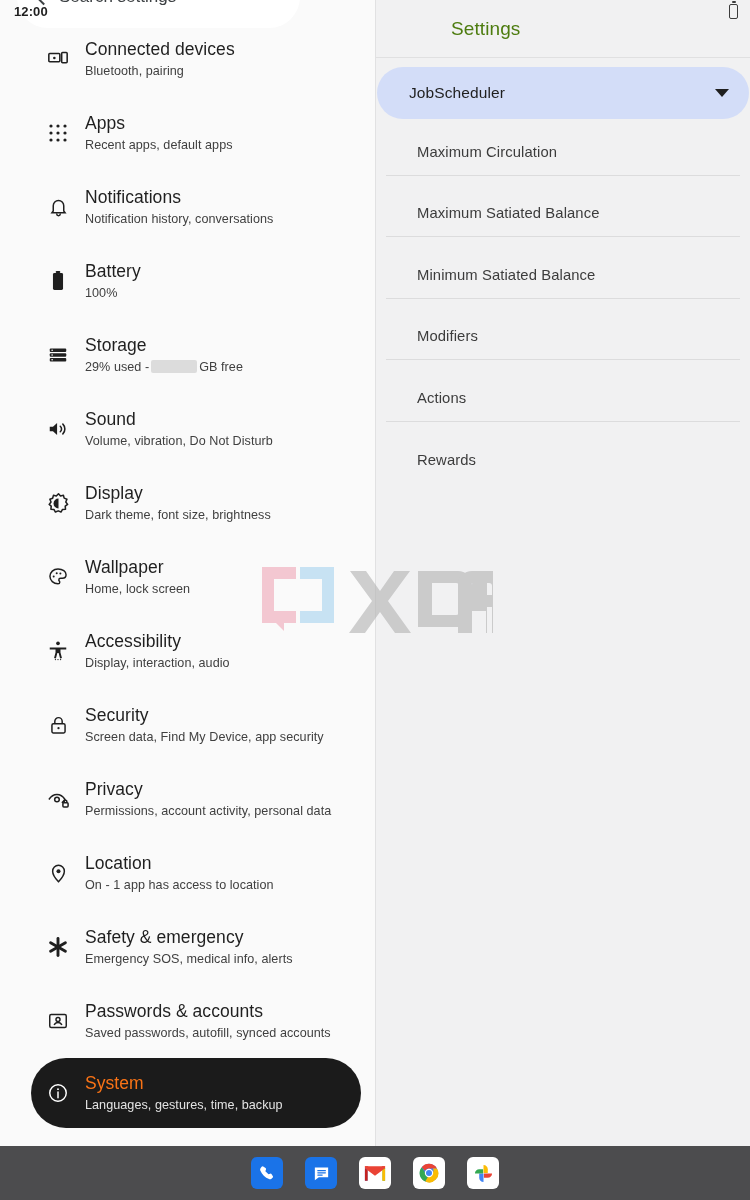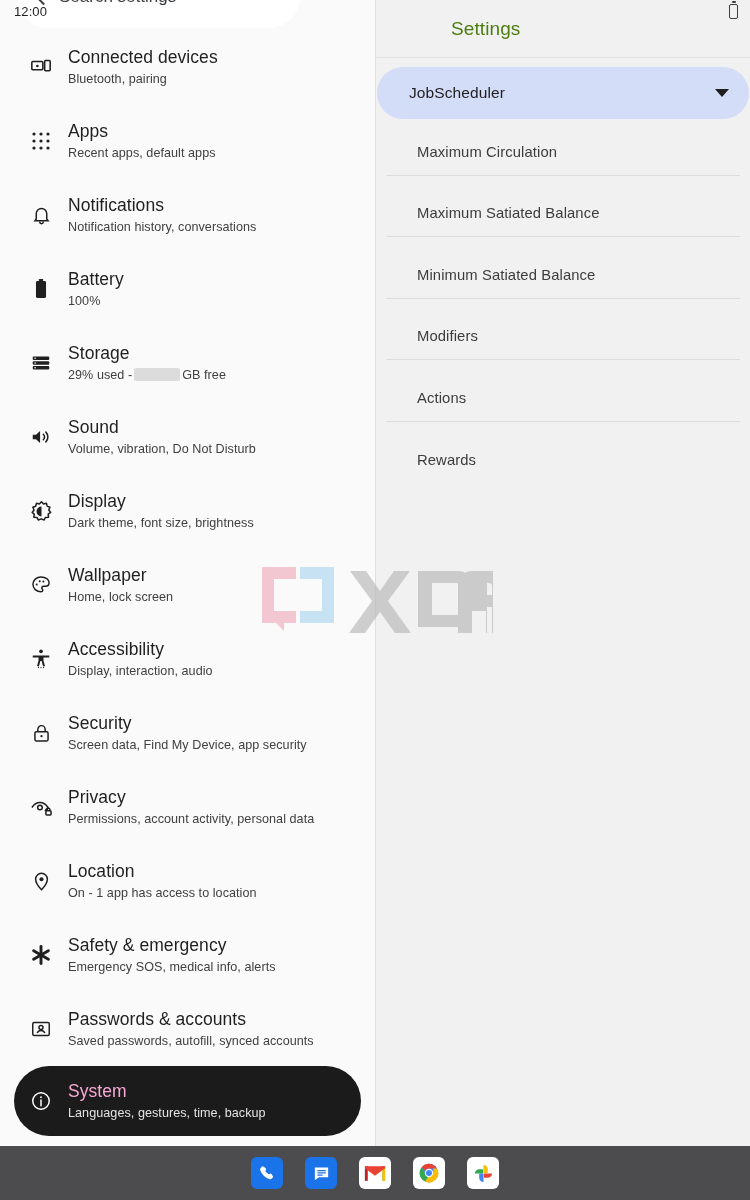--- a/index.html
+++ b/index.html
@@ -17,20 +17,21 @@
 
   
   #status-bar {
     position: absolute; top: 0; left: 0;
     width: 750px; height: 22px;
     display: flex; align-items: center;
     justify-content: space-between;
     padding: 0 12px 0 14px;
     z-index: 40;
     pointer-events: none;
+    font-weight: bold;
   }
   #status-clock {
     font-size: 13px; color: #1f1f1f;
     letter-spacing: .1px;
   }
   .battery-glyph {
     width: 9px; height: 15px;
     border: 1.6px solid #3c3c3c;
     border-radius: 2px;
     position: relative;
@@ -72,21 +73,21 @@
     left: 7px; top: 4.5px;
     width: 9px; height: 9px;
     border-left: 2px solid #3c4043;
     border-bottom: 2px solid #3c4043;
     transform: rotate(45deg);
   }
   #search-bar .search-text {
     font-size: 17px; color: #3c4043;
   }
 
-  .settings-list { padding-top: 30px; }
+  .settings-list { padding-top: 22px; margin-left: 17px; }
 
   .settings-row {
     position: relative;
     display: flex; align-items: center;
     height: 74px;
     padding-left: 26px;
   }
   .settings-row .row-icon {
     width: 30px; flex: 0 0 30px;
     display: flex; align-items: center; justify-content: center;
@@ -108,21 +109,21 @@
     letter-spacing: .05px;
   }
   .settings-row.selected {
     background: #1b1b1b;
     border-radius: 38px;
     margin: 0 14px 0 14px;
     padding-left: 12px;
     height: 70px;
   }
   .settings-row.selected .row-icon { color: #ffffff; }
-  .settings-row.selected .row-title { color: #f9a8d4; }
+  .settings-row.selected .row-title { color: #f97316; }
   .settings-row.selected .row-sub   { color: #e3e3e3; }
 
   .redact-chip {
     display: inline-block;
     width: 46px; height: 13px;
     background: #dcdcdc;
     border-radius: 2px;
     vertical-align: -2px;
     margin: 0 2px;
   }

